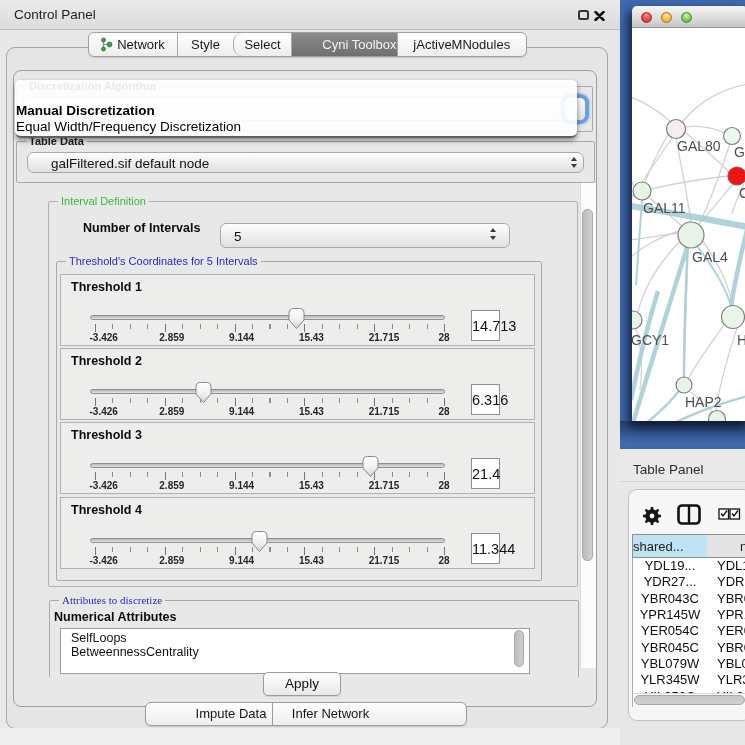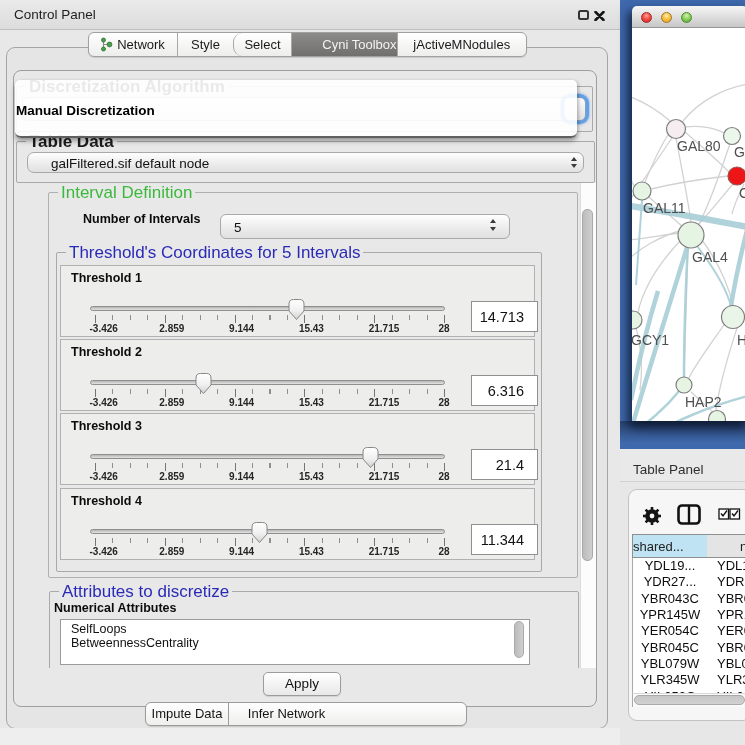--- a/index.html
+++ b/index.html
@@ -11,35 +11,35 @@
   #floatbtn{left:578px;top:10px;width:7px;height:6px;border:2px solid #333;border-radius:2.5px;}
   #outerpane{left:6px;top:47px;width:600px;height:680px;border:1px solid #a5a5a5;border-radius:9px;background:#e6e5e5;}
   #innerpane{left:13px;top:70px;width:582px;height:635px;border:1px solid #9e9e9e;border-radius:8px;background:#e9e8e8;}
   
   #toptabs{left:88px;top:32px;width:437px;height:23px;border:1px solid #a0a0a0;border-radius:6px;background:linear-gradient(#ffffff,#ededec);display:flex;box-shadow:0 1px 1px rgba(0,0,0,.12);}
   #toptabs span{display:block;height:23px;line-height:23px;text-align:center;font-size:13px;color:#1a1a1a;border-left:1px solid #a8a8a8;box-sizing:border-box;white-space:nowrap;overflow:hidden;}
   #toptabs span:first-child{border-left:none;}
   #toptabs .sel{background:linear-gradient(#8d8b89,#716f6d);color:#f3f3f3;font-weight:normal;text-align:right;}
   
   .tpanel{border:1px solid #a9a9a9;border-radius:2px;}
-  .tpanel .cap{position:absolute;top:-8px;left:9px;background:#e9e8e8;padding:0 3px;font-size:17px;line-height:15px;white-space:nowrap;}
+  .tpanel .cap{position:absolute;top:-8px;left:9px;background:#e9e8e8;padding:0 3px;font-size:11px;line-height:15px;white-space:nowrap;}
   
   .combo{background:linear-gradient(#fefefe,#e9e8e8 70%,#e2e1e1);border:1px solid #a9a9a9;border-radius:7px;box-sizing:border-box;}
   .combo .txt{position:absolute;font-size:13.5px;color:#111;}
   .arr{position:absolute;width:0;height:0;border-left:3.5px solid transparent;border-right:3.5px solid transparent;}
   .arr.up{border-bottom:4.5px solid #3a3a3a;}
   .arr.dn{border-top:4.5px solid #3a3a3a;}
   
   .thr{position:absolute;left:43px;width:475px;height:72px;border:1px solid #b2b1b1;background:#ededec;box-sizing:border-box;}
   .thr .lab{position:absolute;left:10px;top:5px;font-size:12.5px;font-weight:bold;color:#0c0c0c;}
   .thr .track{position:absolute;left:29px;top:40px;width:355px;height:5px;border:1px solid #8f8f8f;border-radius:3px;background:linear-gradient(#b5b5b5,#e3e3e3);box-sizing:border-box;}
   .thr .minor{position:absolute;left:29px;top:49px;width:356px;height:5px;background:repeating-linear-gradient(90deg,#8e8e8e 0 1px,transparent 1px 17.45px);background-position:5px 0;}
   .thr .major{position:absolute;left:29px;top:49px;width:356px;height:8px;background:repeating-linear-gradient(90deg,#757575 0 1px,transparent 1px 69.8px);background-position:5px 0;}
   .thr .tl{position:absolute;top:57px;font-size:10px;font-weight:bold;color:#262626;transform:translateX(-50%);}
-  .thr .val{position:absolute;left:410px;top:35px;width:67px;height:31px;border:1px solid #8f8f8f;background:#fff;font-size:14.5px;color:#111;text-align:right;line-height:31px;padding-right:13px;box-sizing:border-box;}
+  .thr .val{position:absolute;left:410px;top:35px;width:29px;height:31px;border:1px solid #8f8f8f;background:#fff;font-size:14.5px;color:#111;text-align:right;line-height:31px;padding-right:19px;box-sizing:border-box;}
   .thumb{position:absolute;top:32px;width:19px;height:23px;}
   
   .sbtrack{background:#fcfcfc;}
   .sbthumb{position:absolute;background:linear-gradient(90deg,#bcbcbc,#cfcfcf);border:1px solid #a9a9a9;border-radius:5px;box-sizing:border-box;}
   
   #attrlist{left:60px;top:619px;width:470px;height:46px;background:#fff;border:1px solid #9a9a9a;overflow:hidden;font-size:12.5px;color:#111;padding-top:2px;box-sizing:border-box;}
   #attrlist div{height:14.4px;line-height:14.4px;padding-left:10px;}
   
   #applybtn{left:263px;top:672px;width:76px;height:22px;border:1px solid #9c9c9c;border-radius:5px;background:linear-gradient(#ffffff,#e8e8e8);text-align:center;font-size:13.5px;line-height:21px;color:#111;box-shadow:0 1px 1px rgba(0,0,0,.1);}
   
@@ -110,21 +110,21 @@
 
 <div class="abs tpanel" style="left:16px;top:141px;width:577px;height:40px;">
   <span class="cap" style="color:#1c1c1c;font-weight:bold;">Table Data</span>
 </div>
 <div class="abs combo" style="left:27px;top:152px;width:557px;height:21px;">
   <span class="txt" style="left:23px;top:3px;">galFiltered.sif default node</span>
 </div>
 <div class="abs arr up" style="left:571px;top:156.5px;"></div>
 <div class="abs arr dn" style="left:571px;top:164px;"></div>
 
-<div class="abs" id="viewport" style="left:17px;top:183px;width:562px;height:485px;overflow:hidden;">
+<div class="abs" id="viewport" style="left:17px;top:192px;width:562px;height:485px;overflow:hidden;">
 
   <div class="abs tpanel" style="left:31px;top:9px;width:528px;height:384px;border-color:#b0b0b0;">
     <span class="cap" style="color:#3cb83c;">Interval Definition</span>
   </div>
   <div class="abs" style="left:66px;top:29px;font-size:12.5px;font-weight:bold;color:#0c0c0c;">Number of Intervals</div>
   <div class="abs combo" style="left:203px;top:31px;width:290px;height:25px;border-radius:6px;">
     <span class="txt" style="left:13px;top:5px;">5</span>
   </div>
   <div class="abs arr up" style="left:473px;top:36px;"></div>
   <div class="abs arr dn" style="left:473px;top:44px;"></div>
@@ -201,42 +201,43 @@
       <span class="tl" style="left:243.4px;">15.43</span>
       <span class="tl" style="left:313.2px;">21.715</span>
       <span class="tl" style="left:383px;">28</span>
     <svg class="thumb" style="left:188.5px;" width="19" height="23" viewBox="0 0 19 23">
         <path d="M2,6 Q2,1.5 6.5,1.5 L12.5,1.5 Q17,1.5 17,6 L17,13 L9.5,21.5 L2,13 Z" fill="url(#tg)" stroke="#878787"></path>
       </svg>
     <div class="val">11.344</div>
   </div>
 
   <div class="abs tpanel" style="left:32px;top:408px;width:528px;height:100px;">
-    <span class="cap" style="color:#2a2ab8;">Attributes to discretize</span>
+    <span class="cap" style="color:#2a2ab8;font-family:Liberation Serif, serif;">Attributes to discretize</span>
   </div>
   <div class="abs" style="left:37px;top:418px;font-size:12.5px;font-weight:bold;color:#0c0c0c;">Numerical Attributes</div>
   <div class="abs" id="attrlist" style="left:43px;top:436px;">
     <div>SelfLoops</div>
     <div>BetweennessCentrality</div>
   </div>
   <div class="sbthumb" style="left:497px;top:438px;width:10px;height:37px;"></div>
 </div>
 
 <div class="abs sbtrack" style="left:580px;top:183px;width:15px;height:485px;border-left:1px solid #dcdcdc;"></div>
 <div class="abs sbthumb" style="left:582px;top:209px;width:11px;height:352px;"></div>
 
 <div class="abs" id="applybtn">Apply</div>
 <div class="abs" id="bottabs">
-  <span style="width:82px;">Impute Data</span>
+  <span style="width:82px;margin-left:44px;">Impute Data</span>
   <span style="width:116px;">Infer Network</span>
 </div>
 <div class="abs" id="botstrip"></div>
 
 <div class="abs" id="popup">
   <div class="i1">Manual Discretization</div>
+  <div class="i2">Equal Width/Frequency Discretization</div>
 </div>
 
 <div class="abs" id="desktop"></div>
 <div class="abs" style="left:620px;top:421px;width:125px;height:22px;background:linear-gradient(rgba(18,28,48,.5),rgba(18,28,48,0));"></div>
 <div class="abs" id="netwin">
   <div id="netcanvas"></div>
   <div id="nettitle">
       <div class="tl" id="tlr"></div>
       <div class="tl" id="tly"></div>
       <div class="tl" id="tlg"></div>

